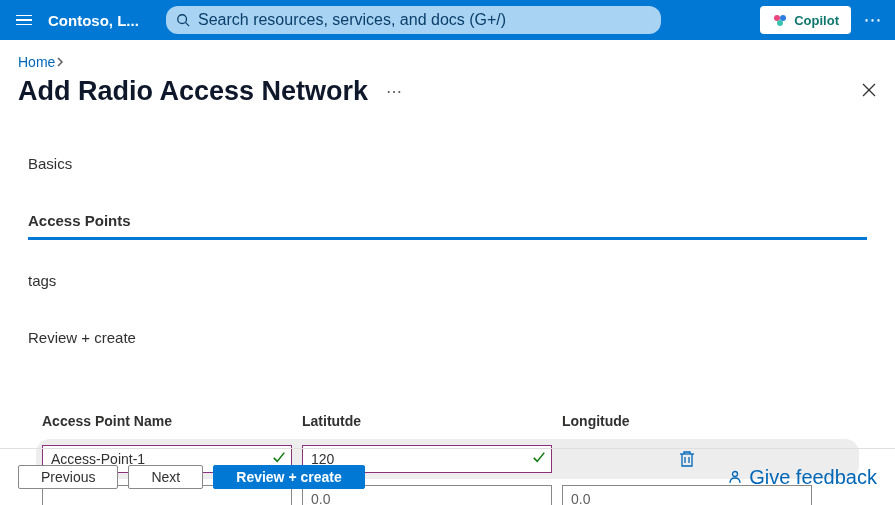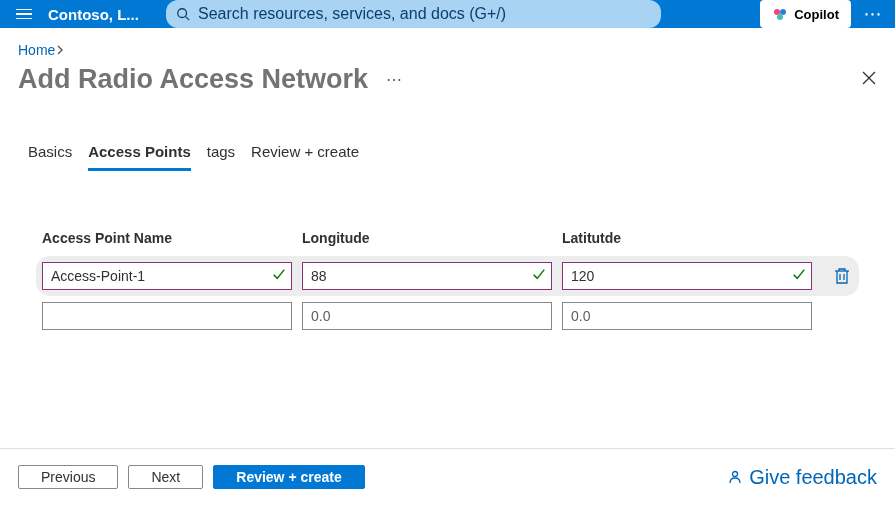--- a/index.html
+++ b/index.html
@@ -1,43 +1,43 @@
 <!DOCTYPE html>
 <html><head>
   <meta charset="utf-8">
   <style>
     * { box-sizing: border-box; margin: 0; padding: 0; font-family: "Segoe UI", -apple-system, BlinkMacSystemFont, sans-serif; }
     body { width: 895px; height: 505px; background: #fff; overflow: hidden; position: relative; }
 
     
-    .topbar { display: flex; align-items: center; height: 28px; background: #0078D4; color: #fff; padding: 0 8px; gap: 8px; }
+    .topbar { display: flex; align-items: center; height: 40px; background: #0078D4; color: #fff; padding: 0 8px; gap: 8px; }
     .hamburger { width: 32px; display: flex; flex-direction: column; gap: 3px; align-items: center; justify-content: center; cursor: pointer; height: 32px; }
     .hamburger span { display: block; width: 16px; height: 1.5px; background: #fff; }
     .tenant { font-weight: 600; font-size: 15px; width: 110px; white-space: nowrap; overflow: hidden; text-overflow: ellipsis; }
     .searchbox { display: flex; align-items: center; background: #a9d3f2; border-radius: 12px; height: 28px; width: 495px; padding: 0 10px; color: #0a3f6b; cursor: text; }
     .searchbox svg { width: 14px; height: 14px; margin-right: 8px; stroke: #0a3f6b; }
     .spacer { flex: 1; }
-    .copilot { display: flex; align-items: center; gap: 6px; background: #fff; color: #000000; border-radius: 4px; height: 28px; padding: 0 12px; font-size: 13px; font-weight: 600; cursor: pointer; }
+    .copilot { display: flex; align-items: center; gap: 6px; background: #fff; color: #0f766e; border-radius: 4px; height: 28px; padding: 0 12px; font-size: 13px; font-weight: 600; cursor: pointer; }
     .copilot-logo { width: 16px; height: 16px; }
     .more-h { color: #fff; font-size: 18px; letter-spacing: 1px; width: 28px; text-align: center; cursor: pointer; }
 
     
     .crumb { display: flex; align-items: center; gap: 0; padding: 14px 18px 0; font-size: 14px; }
     .crumb a { color: #0067b8; text-decoration: none; cursor: pointer; }
     .crumb svg { width: 10px; height: 10px; stroke: #605e5c; }
 
     
     .titlebar { display: flex; align-items: center; padding: 6px 18px 0; }
-    .titlebar h1 { font-size: 27px; font-weight: 600; color: #737373; }
+    .titlebar h1 { font-size: 27px; font-weight: 600; color: #0f172a; }
     .title-more { margin-left: 18px; color: #605e5c; letter-spacing: 1px; cursor: pointer; }
     .close-x { margin-left: auto; cursor: pointer; }
     .close-x svg { width: 16px; height: 16px; stroke: #323130; }
 
     
-    .tabs { display: flex; gap: 16px; padding: 48px 28px 0; font-size: 15px; color: #323130; border-bottom: none; }
+    .tabs { display: flex; gap: 32px; padding: 48px 28px 0; font-size: 15px; color: #323130; border-bottom: none; flex-direction: column; }
     .tab { padding-bottom: 8px; cursor: pointer; }
     .tab.active { font-weight: 600; border-bottom: 3px solid #0078D4; }
 
     
     .grid { padding: 24px 36px 0; }
     .head-row { display: grid; grid-template-columns: 250px 250px 250px 40px; gap: 10px; font-weight: 600; font-size: 14px; color: #323130; padding: 0 6px 10px; margin-top: 35px; }
     .data-row { display: grid; grid-template-columns: 250px 250px 250px 40px; gap: 10px; padding: 6px; align-items: center; }
     .data-row.validated { background: #ededed; border-radius: 14px; }
     .cell { position: relative; }
     .cell input { width: 100%; height: 28px; border: 1px solid #8a8886; padding: 0 24px 0 8px; font-size: 14px; color: #323130; outline: none; }
@@ -107,34 +107,28 @@
 <div class="tabs">
   <div class="tab">Basics</div>
   <div class="tab active">Access Points</div>
   <div class="tab">tags</div>
   <div class="tab">Review + create</div>
 </div>
 
 <div class="grid">
   <div class="head-row">
     <div>Access Point Name</div>
+    <div>Latitutde</div>
     <div>Longitude</div>
-    <div>Latitutde</div>
     <div></div>
   </div>
 
   <div class="data-row validated">
     <div class="cell">
       <input value="Access-Point-1" style="">
-      <span class="check"><svg viewBox="0 0 16 16" fill="none" stroke-width="1.8">
-            <polyline points="2,9 6,13 14,3"></polyline>
-          </svg></span>
-    </div>
-    <div class="cell">
-      <input value="88" style="">
       <span class="check"><svg viewBox="0 0 16 16" fill="none" stroke-width="1.8">
             <polyline points="2,9 6,13 14,3"></polyline>
           </svg></span>
     </div>
     <div class="cell">
       <input value="120" style="">
       <span class="check"><svg viewBox="0 0 16 16" fill="none" stroke-width="1.8">
             <polyline points="2,9 6,13 14,3"></polyline>
           </svg></span>
     </div>

